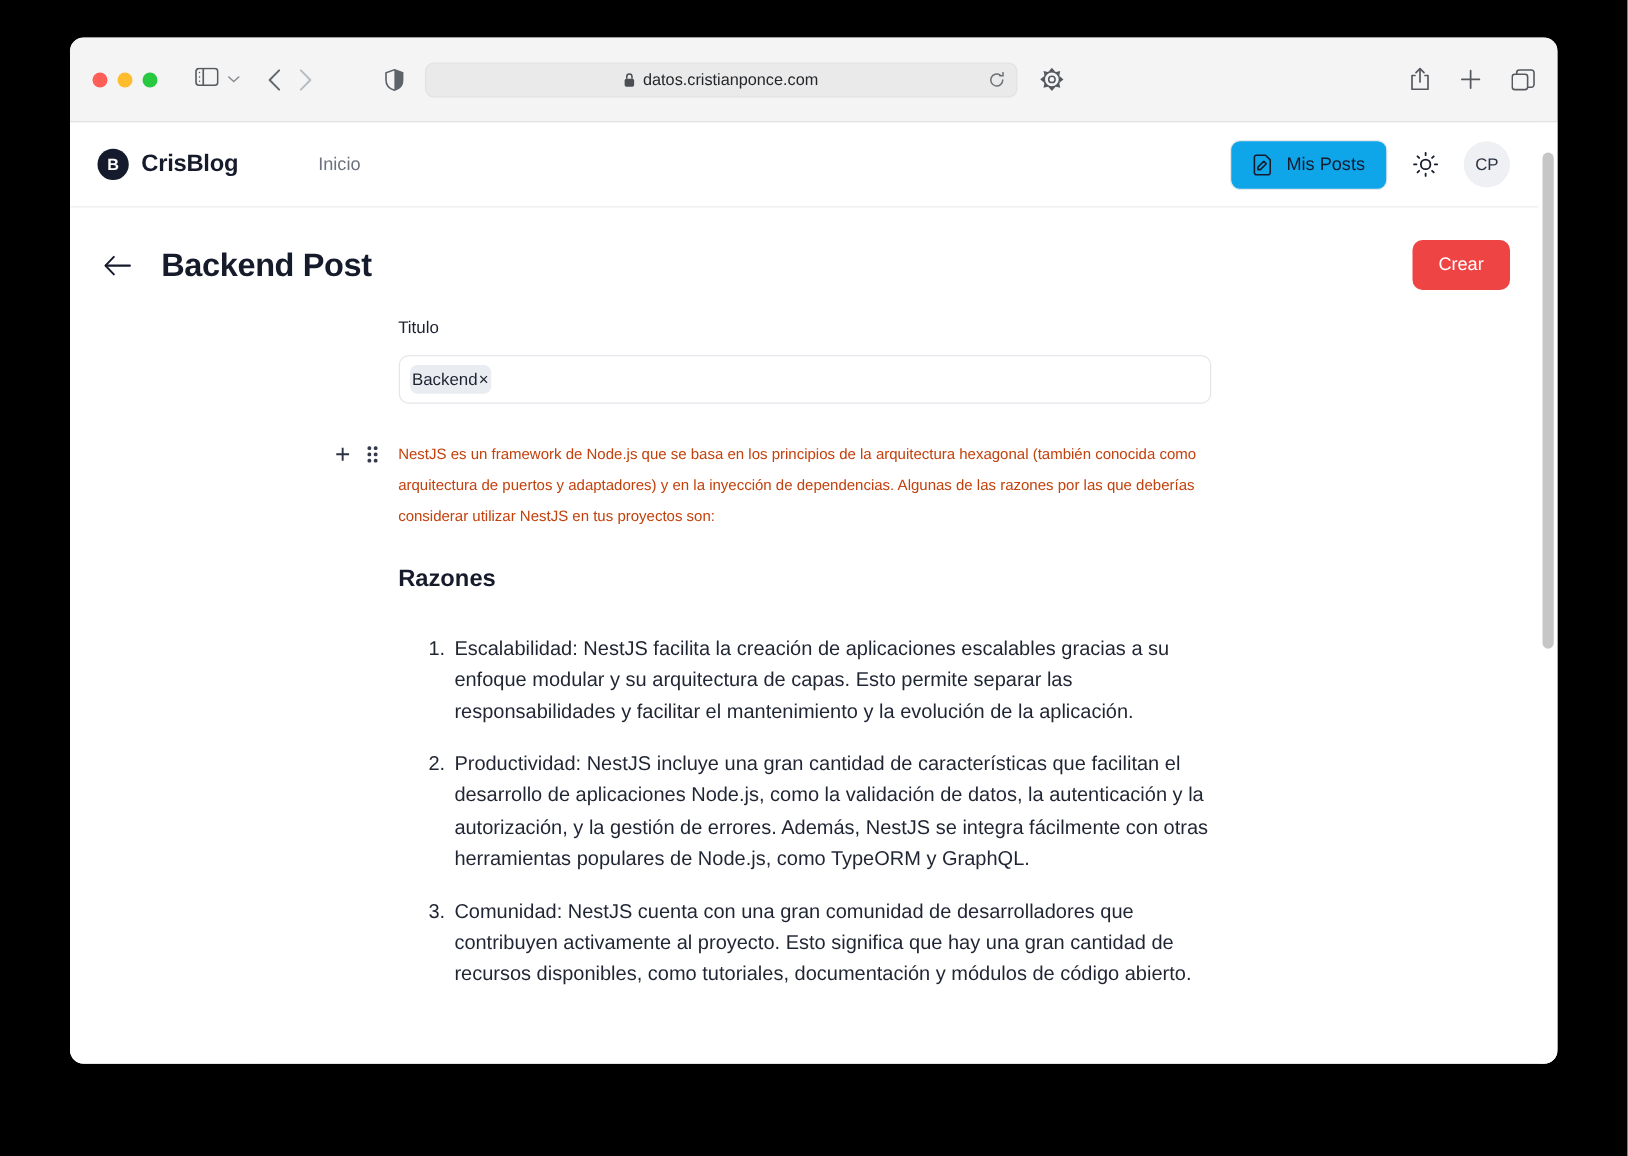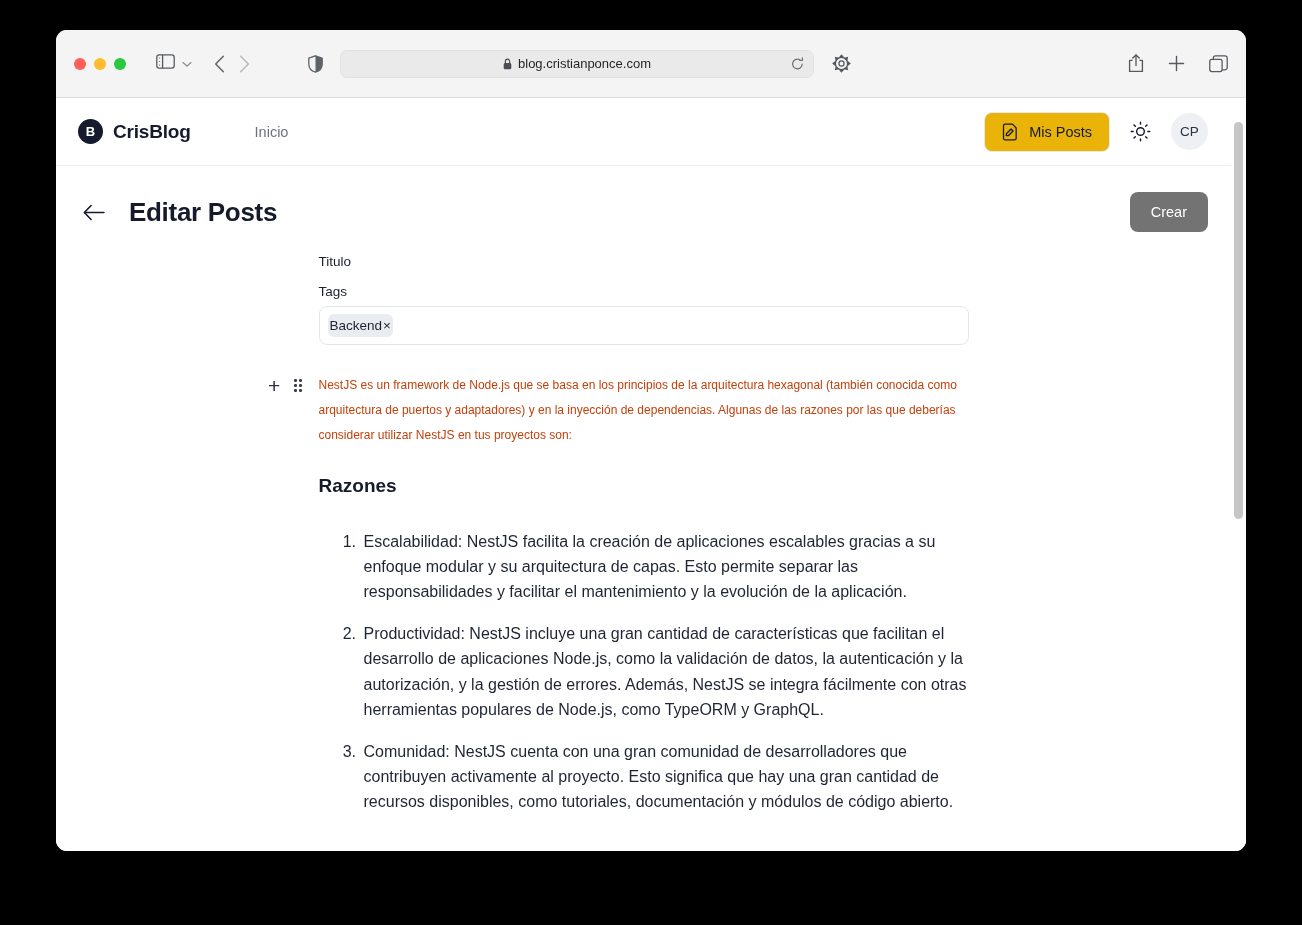--- a/index.html
+++ b/index.html
@@ -169,21 +169,21 @@
   }
 
   .posts-btn {
     display: flex;
     align-items: center;
     gap: 10px;
     height: 40px;
     padding: 0 17px;
     border: 1px solid #e6e8ec;
     border-radius: 8px;
-    background: #eab308;
+    background: #0ea5e9;
     font-size: 14.5px;
     color: #151b2d;
     font-weight: 500;
   }
   .posts-btn .ico { display: flex; color: #151b2d; }
 
   .theme-toggle { color: #151b2d; display: flex; padding: 3px; }
 
   .avatar {
     width: 37px; height: 37px;
@@ -207,21 +207,21 @@
   .back-arrow { color: #151b2d; display: flex; padding: 4px; }
   .page-title {
     margin-left: 20px;
     font-size: 26px;
     font-weight: bold;
     color: #161b2c;
     letter-spacing: -0.3px;
   }
   .create-btn {
     margin-left: auto;
-    background: #737373;
+    background: #ef4444;
     color: #ffffff;
     font-size: 14.5px;
     border: none;
     border-radius: 8px;
     height: 40px;
     padding: 0 21px;
     cursor: pointer;
     font-family: "Liberation Sans", sans-serif;
   }
 
@@ -379,21 +379,21 @@
     </span>
 
     <div class="url-bar">
       <div class="url-inner">
         <span class="lock-icon">
           <svg width="9" height="12" viewBox="0 0 9 12" fill="none" stroke="currentColor" stroke-width="1.2">
             <rect x="0.7" y="5" width="7.6" height="6.3" rx="1.4" fill="currentColor" stroke="none"></rect>
             <path d="M2.4 5 V3.3 A2.1 2.1 0 0 1 6.6 3.3 V5"></path>
           </svg>
         </span>
-        <span class="url-text">blog.cristianponce.com</span>
+        <span class="url-text">datos.cristianponce.com</span>
       </div>
       <span class="reload-icon">
         <svg width="13" height="14" viewBox="0 0 13 14" fill="none" stroke="currentColor" stroke-width="1.2" stroke-linecap="round">
           <path d="M11.2 7 A4.8 4.8 0 1 1 9.2 3.1"></path>
           <path d="M11.4 0.9 V3.5 H8.8"></path>
         </svg>
       </span>
     </div>
 
     <span class="gear-btn">
@@ -463,32 +463,31 @@
         </div>
       </div>
 
       <div class="title-row">
         <span class="back-arrow">
           <svg width="22" height="17" viewBox="0 0 23 18" fill="none" stroke="currentColor" stroke-width="1.7" stroke-linecap="round" stroke-linejoin="round">
             <path d="M22 9 H1.6"></path>
             <path d="M8.4 1.6 L1.3 9 L8.4 16.4"></path>
           </svg>
         </span>
-        <h1 class="page-title">Editar Posts</h1>
+        <h1 class="page-title">Backend Post</h1>
         <button class="create-btn">Crear</button>
       </div>
 
       <div class="form-area">
 
         <div class="field">
           <label class="field-label">Titulo</label>
         </div>
 
         <div class="field tags">
-          <label class="field-label">Tags</label>
           <div class="tags-box">
             <span class="tag-chip">
               <span>Backend</span>
                 <span class="tag-x">×</span>
             </span>
           </div>
         </div>
 
         <div class="editor">
 

